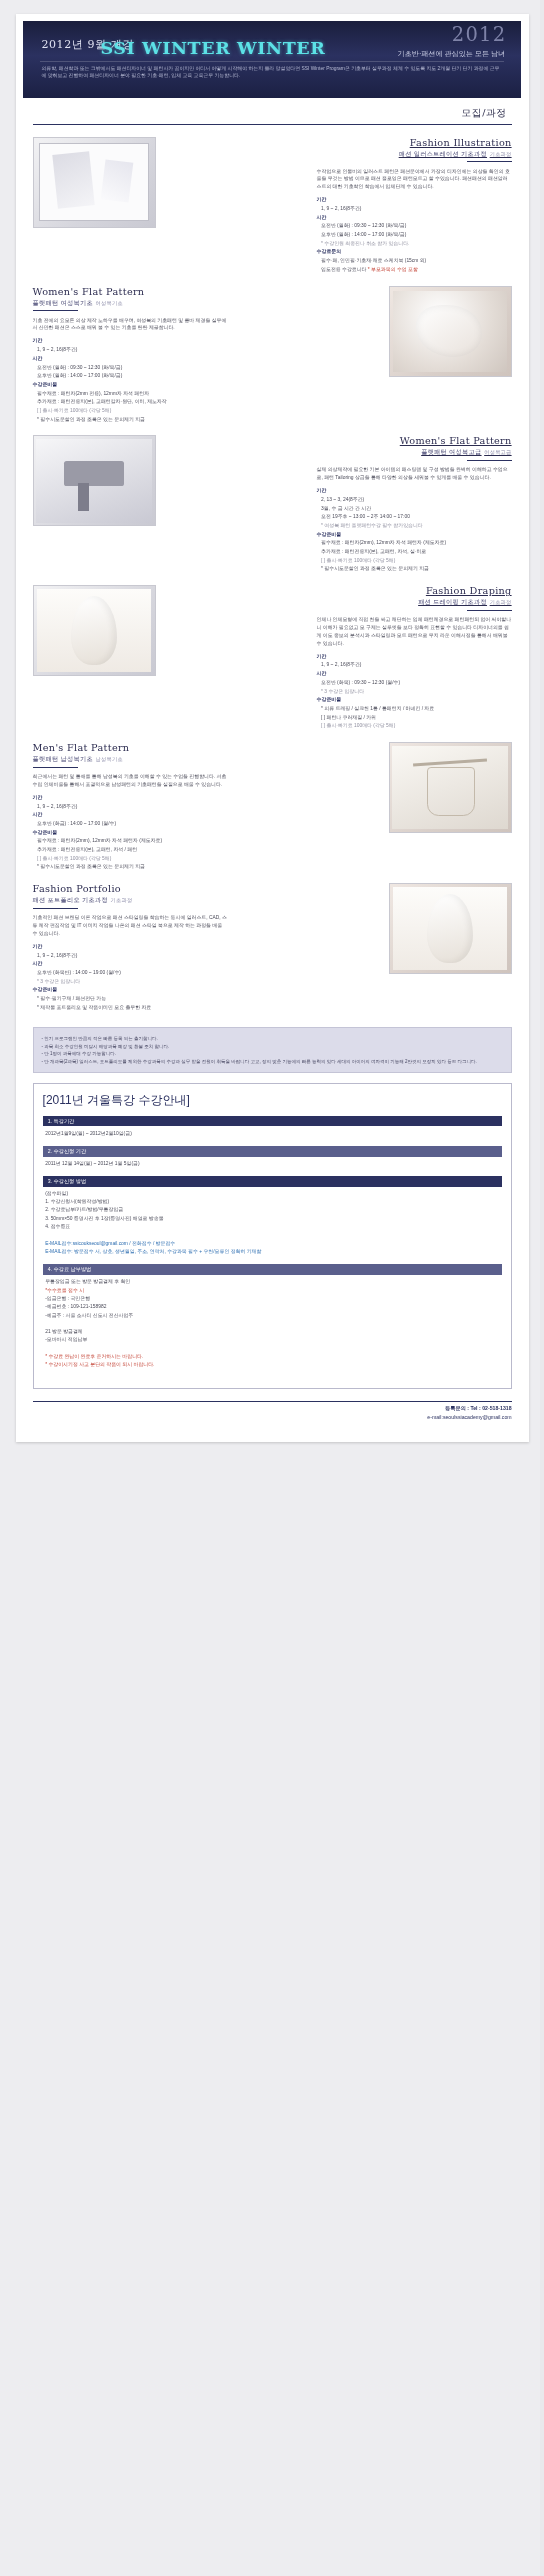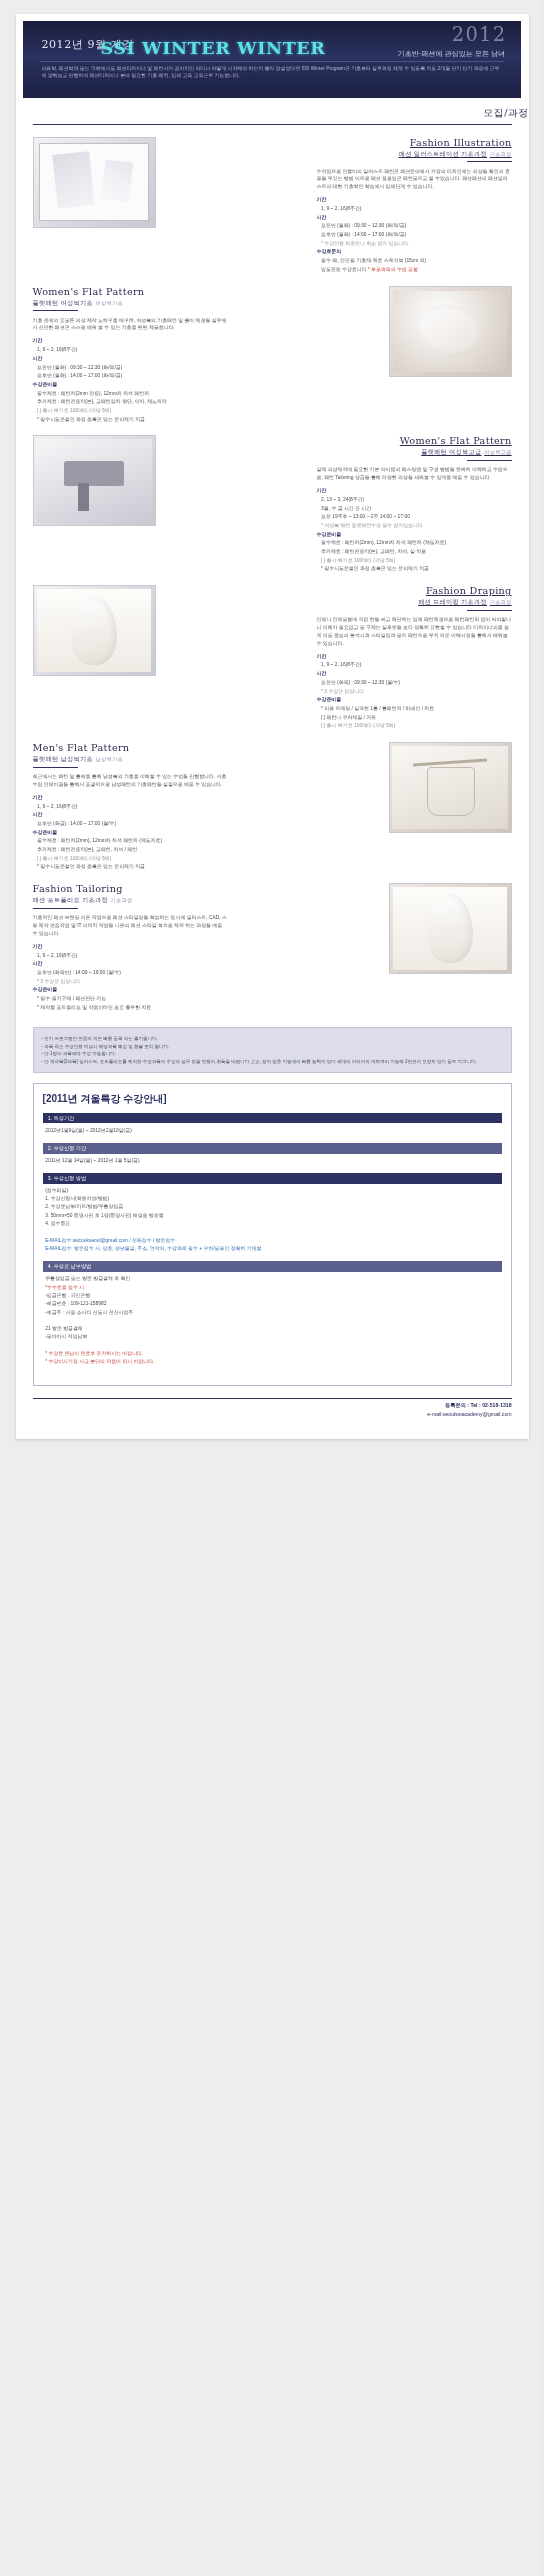--- a/index.html
+++ b/index.html
@@ -59,21 +59,21 @@
   .hdr .desc {
     position:absolute; left:18px; top:44px; right:17px;
     font-size:4.9px; line-height:1.5; color:#b9bdd6;
   }
   .hdr .rule {
     position:absolute; left:17px; right:17px; top:40px;
     height:0.6px; background:rgba(255,255,255,.18);
   }
   
   .sect-title {
-    margin:9px 0 0 0;
+    margin:9px 22px 0 0;
     text-align:right;
     font-size:9.7px; color:#2b2b4a; letter-spacing:0.6px;
     font-family:"DejaVu Serif", serif;
   }
   .sect-rule {
     margin:3.9px 17px 0 17px; height:1.3px;
     background:#2b3160;
   }
   
   .course {
@@ -175,21 +175,21 @@
   }
   
   .regbox {
     margin:10.4px 17px 0 17px;
     border:0.6px solid #b9b9cc;
     padding:7.8px 9px 10.4px 9px;
     background:#fff;
   }
   .regbox h3 {
     margin:0 0 6.5px 0;
-    font-size:10px; color:#2b3160; font-weight:bold;
+    font-size:12px; color:#2b3160; font-weight:normal;
   }
   .blk { margin-bottom:7.8px; }
   .blk .bar {
     background:#2b3160; color:#fff;
     font-size:5.2px; padding:1.9px 5.2px;
     display:block;
   }
   .blk .bar.alt { background:#5a5f8c; }
   .blk .txt {
     font-size:4.9px; line-height:1.7; color:#4a4a58;
@@ -324,21 +324,21 @@
               <div class="line ind grey">[          ] 출시·빠기료 100매다 (각당 5매)</div>
               <div class="line ind">* 필수시도문할인 과정 조록은 있는 문의제기 지금</div>
             </div>
           </div>
         </div>
         <div class="course">
           <div class="photo p2">
             <div class="dress"></div>
           </div>
           <div class="col-txt l">
-            <div class="ctitle"><span>Fashion Tailoring</span><span class="sub">패션 포트폴리오 기초과정<span class="tag">기초과정</span></span><div class="ctitle-bar"></div></div>
+            <div class="ctitle"><span>Fashion Portfolio</span><span class="sub">패션 포트폴리오 기초과정<span class="tag">기초과정</span></span><div class="ctitle-bar"></div></div>
             <div class="body-txt">기초적인 패션 브랜딩 이론 작업으로 패션 스타일링을 학습하는 동시에 일러스트, CAD, 스튜 제작 편집작업 및 IT 이미지 작업을 나온의 패션 스타일 북으로 제작 하는 과정을 배울 수 있습니다.</div>
             <div class="meta">
               <div class="line"><span class="k">기간</span></div>
               <div class="line ind">1, 9 ~ 2, 16(8주간)</div>
               <div class="line"><span class="k">시간</span></div>
               <div class="line ind">오후반 (화목반) : 14:00 ~ 19:00 (월/수)</div>
               <div class="line ind grey">* 3 수강은 입장니다</div>
               <div class="line"><span class="k">수강준비물</span></div>
               <div class="line ind">* 필수·필기구재 / 패션전단 가능</div>
               <div class="line ind">* 제작물 포트폴리오 및 작품이미민 모요 출무한 자료</div>

